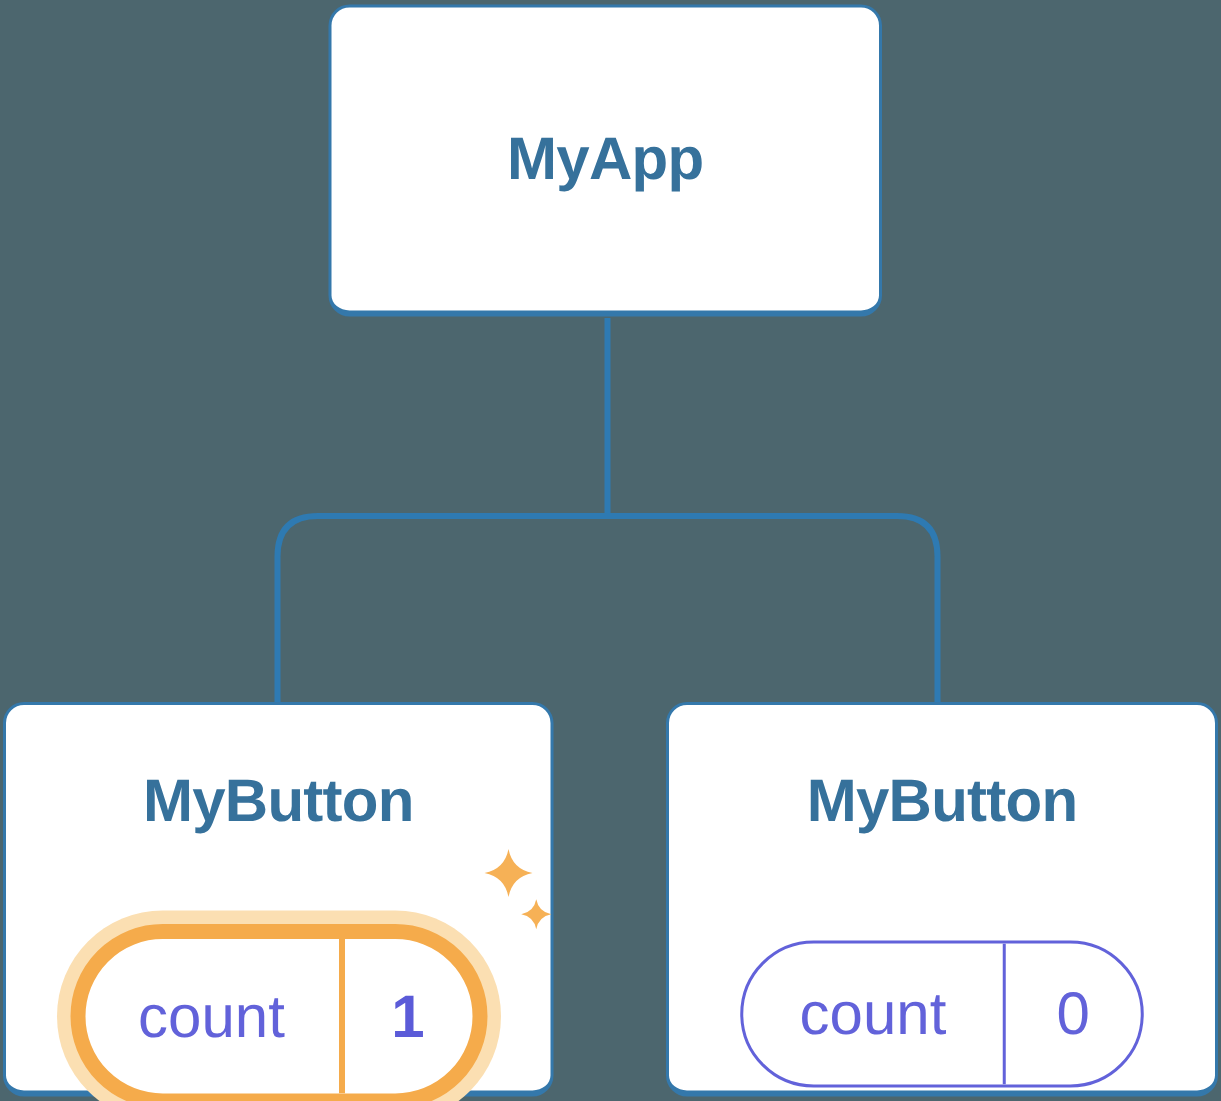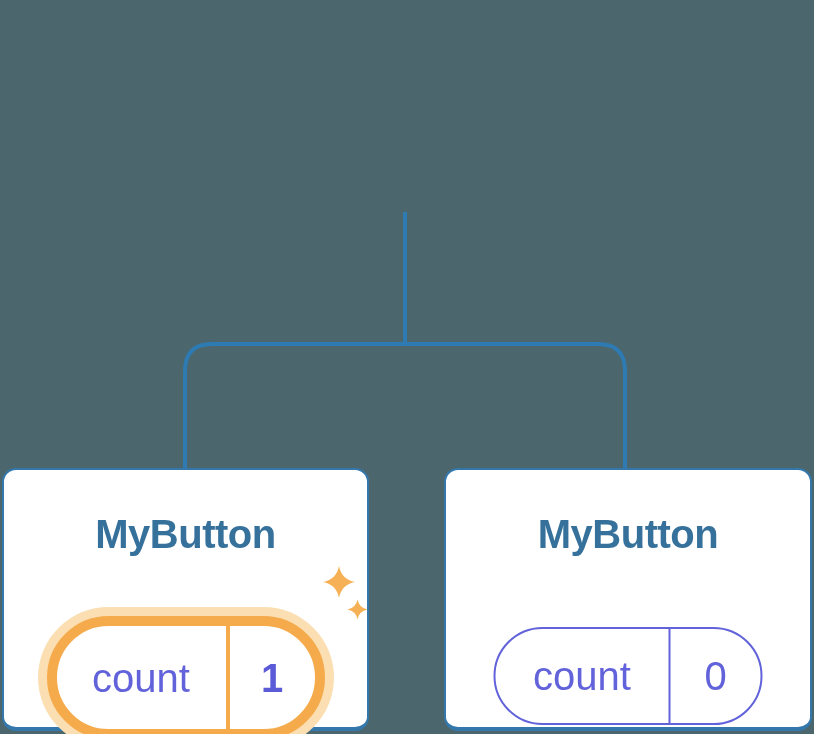--- a/index.html
+++ b/index.html
@@ -123,20 +123,23 @@
 </head>
 <body>
 
 <div class="stage">
 
   <svg class="connectors" viewBox="0 0 814 734" xmlns="http://www.w3.org/2000/svg">
     <path d="M405 212 V 346" fill="none" stroke="var(--connector)" stroke-width="4"></path>
     <path d="M185 470 V 371 Q185 344 212 344 H 598 Q625 344 625 371 V 470" fill="none" stroke="var(--connector)" stroke-width="4"></path>
   </svg>
 
+  <div class="card card-root">
+    <div class="card-title">MyApp</div>
+  </div>
 
   <div class="card card-child card-left">
     <div class="card-title child-title">MyButton</div>
 
     <div class="pill pill-highlight">
       <div class="pill-cell pill-key">count</div>
       <div class="pill-cell pill-val">1</div>
     </div>
 
     <svg class="sparkles" viewBox="0 0 60 66" xmlns="http://www.w3.org/2000/svg">

